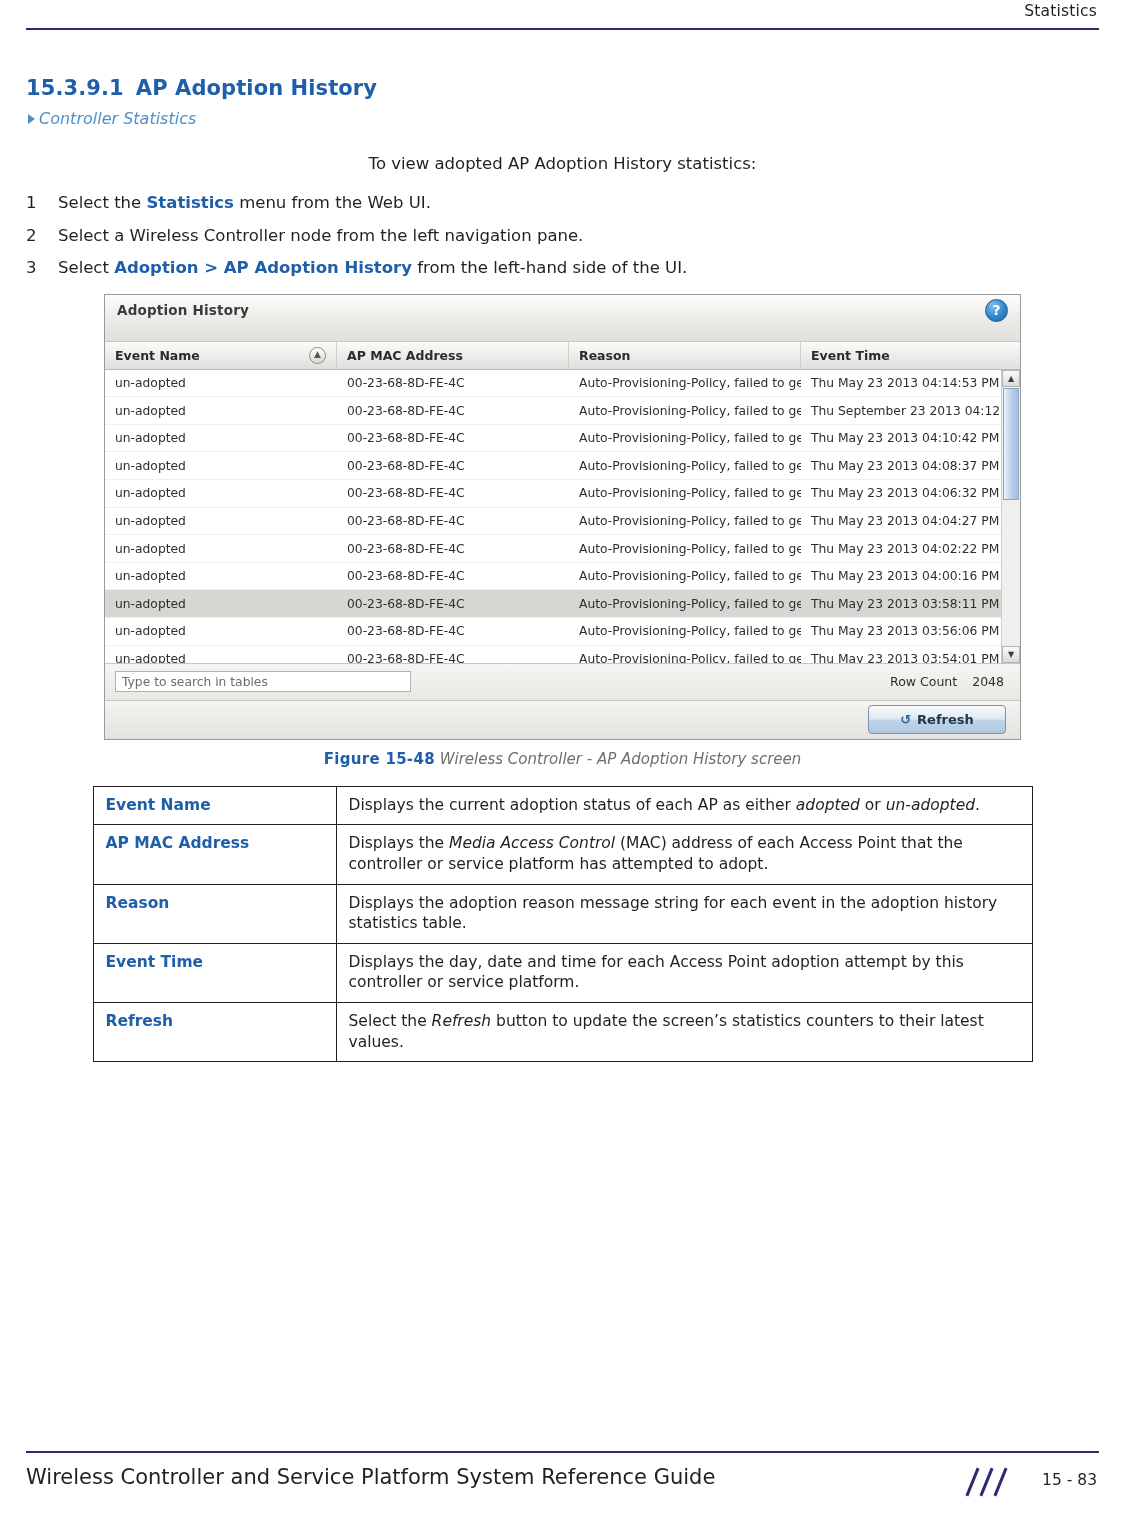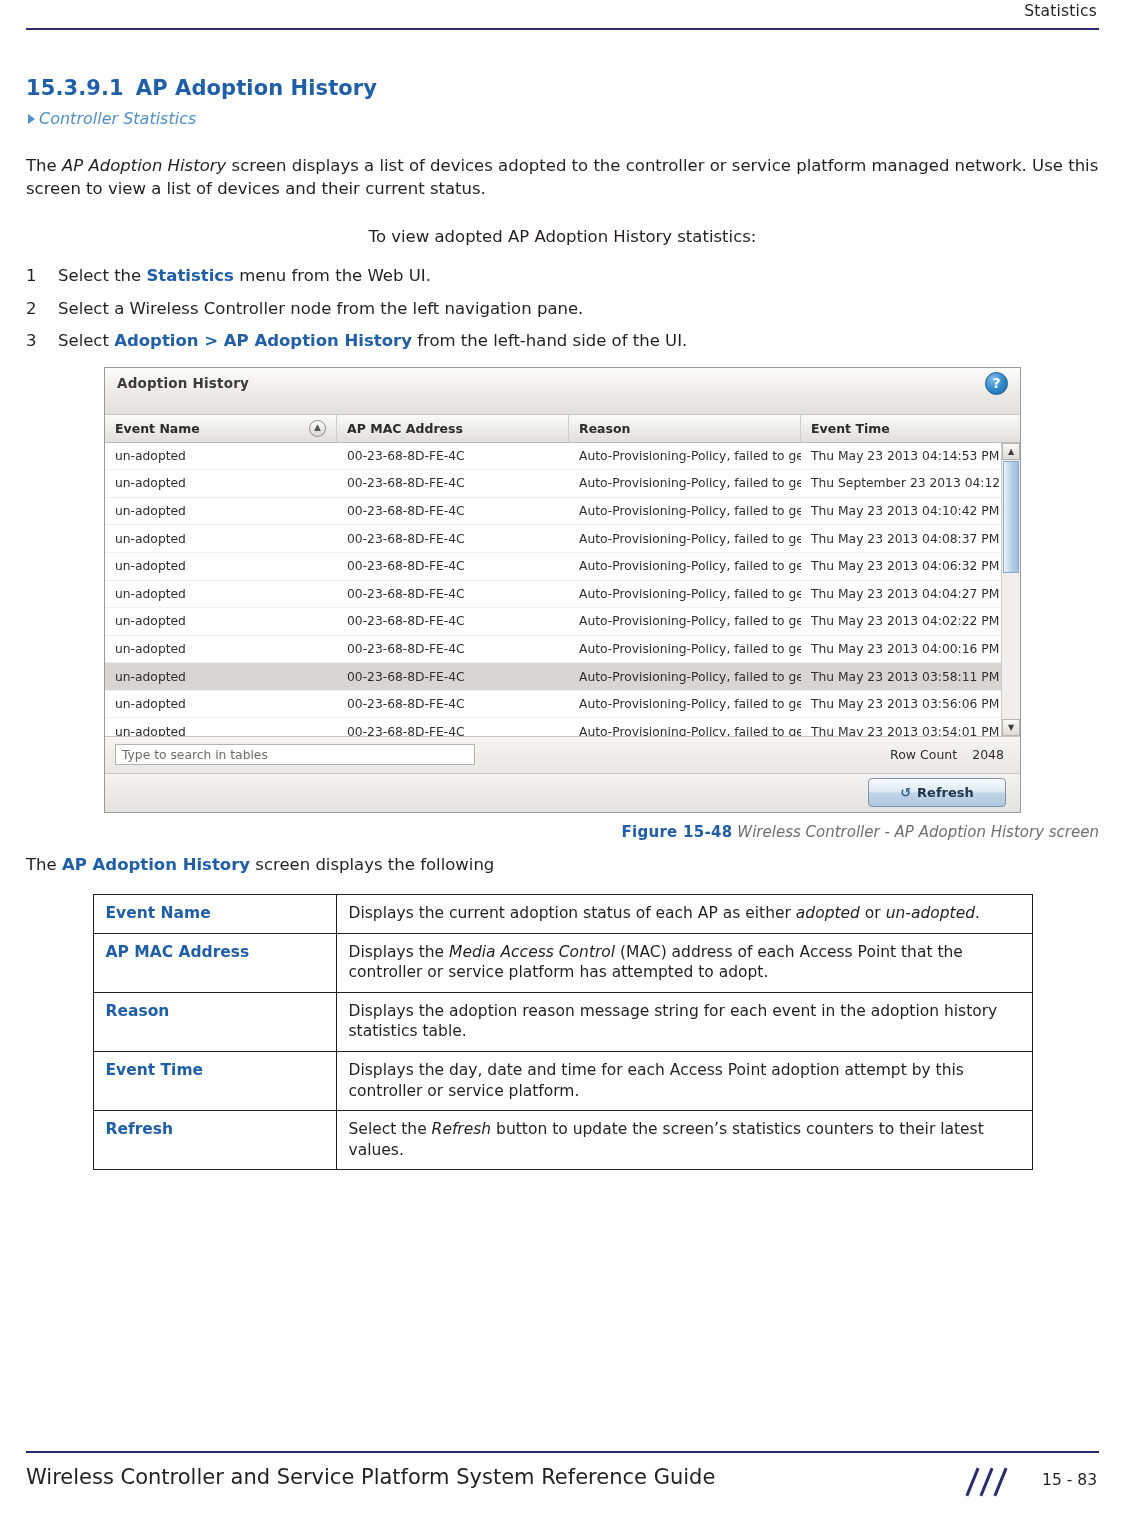--- a/index.html
+++ b/index.html
@@ -257,21 +257,21 @@
   .ss-footer {
     height: 36px;
     background: linear-gradient(to bottom, #f6f5f3, #e9e7e3);
     border-top: 1px solid #c8c6c2;
     display: flex;
     align-items: center;
     position: relative;
   }
   .search-box {
     margin-left: 10px;
-    width: 360px;
+    width: 296px;
     height: 21px;
     background: #ffffff;
     border: 1px solid #b5b3af;
     font-size: 12.3px;
     color: #6e6c68;
     line-height: 21px;
     padding-left: 6px;
     box-sizing: border-box;
   }
   .rowcount {
@@ -306,21 +306,21 @@
     justify-content: center;
     gap: 6px;
   }
   .refresh-glyph {
     font-size: 13px;
     color: #2a6496;
   }
 
   .fig-caption {
     margin-top: 10px;
-    text-align: right;
+    text-align: center;
     font-size: 15px;
   }
   .fig-caption .lead {
     font-weight: bold;
     color: #1f5fa9;
     letter-spacing: 0.3px;
   }
   .fig-caption .desc {
     font-style: italic;
     color: #6f6f6f;
@@ -400,23 +400,20 @@
 
     <h1 class="section-title">
       <span class="num">15.3.9.1</span><span>AP Adoption History</span>
     </h1>
 
     <div class="crumb">
       <span class="arrow"></span>
       <span>Controller Statistics</span>
     </div>
 
-    <p class="para">
-      <span>The </span><span class="it">AP Adoption History</span><span> screen displays a list of devices adopted to the controller or service platform managed network. Use this screen to view a list of devices and their current status.</span>
-    </p>
 
     <p class="para tight">To view adopted AP Adoption History statistics:</p>
 
     <ol class="steps">
       <li>
         <span class="n">1</span><span>Select the </span><span class="bb">Statistics</span><span> menu from the Web UI.</span>
       </li>
       <li>
         <span class="n">2</span><span>Select a Wireless Controller node from the left navigation pane.</span>
       </li>
@@ -541,23 +538,20 @@
         </div>
 
       </div>
     </div>
 
     <div class="fig-caption">
       <span class="lead">Figure 15-48</span>
       <span class="desc">Wireless Controller - AP Adoption History screen</span>
     </div>
 
-    <p class="para" style="margin-top:12px">
-      <span>The </span><span class="bb">AP Adoption History</span><span> screen displays the following</span>
-    </p>
 
     <table class="desc-table">
       <tbody>
         <tr>
           <td class="k">Event Name</td>
           <td>
             <span>Displays the current adoption status of each AP as either </span><span class="it">adopted</span><span> or </span><span class="it">un-adopted</span><span>.</span>
           </td>
         </tr>
         <tr>

